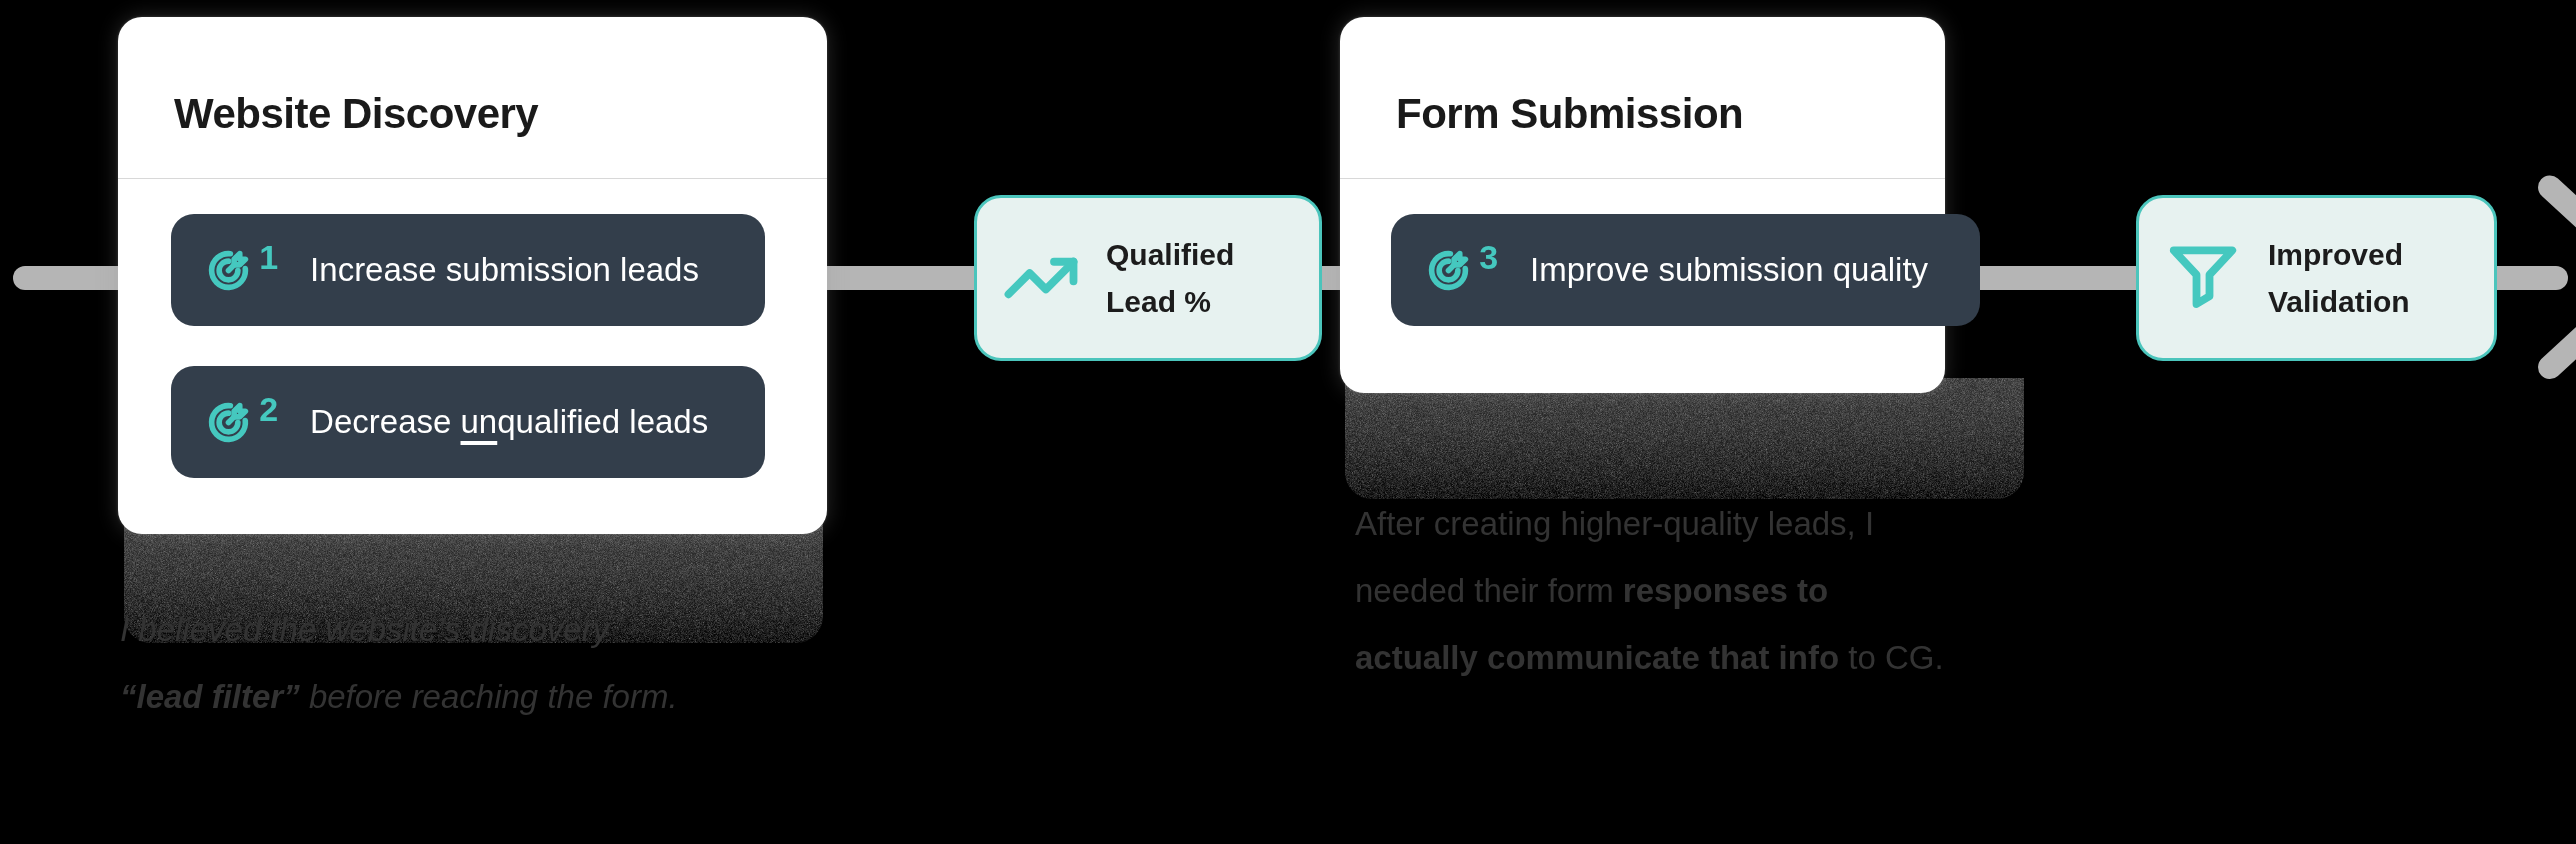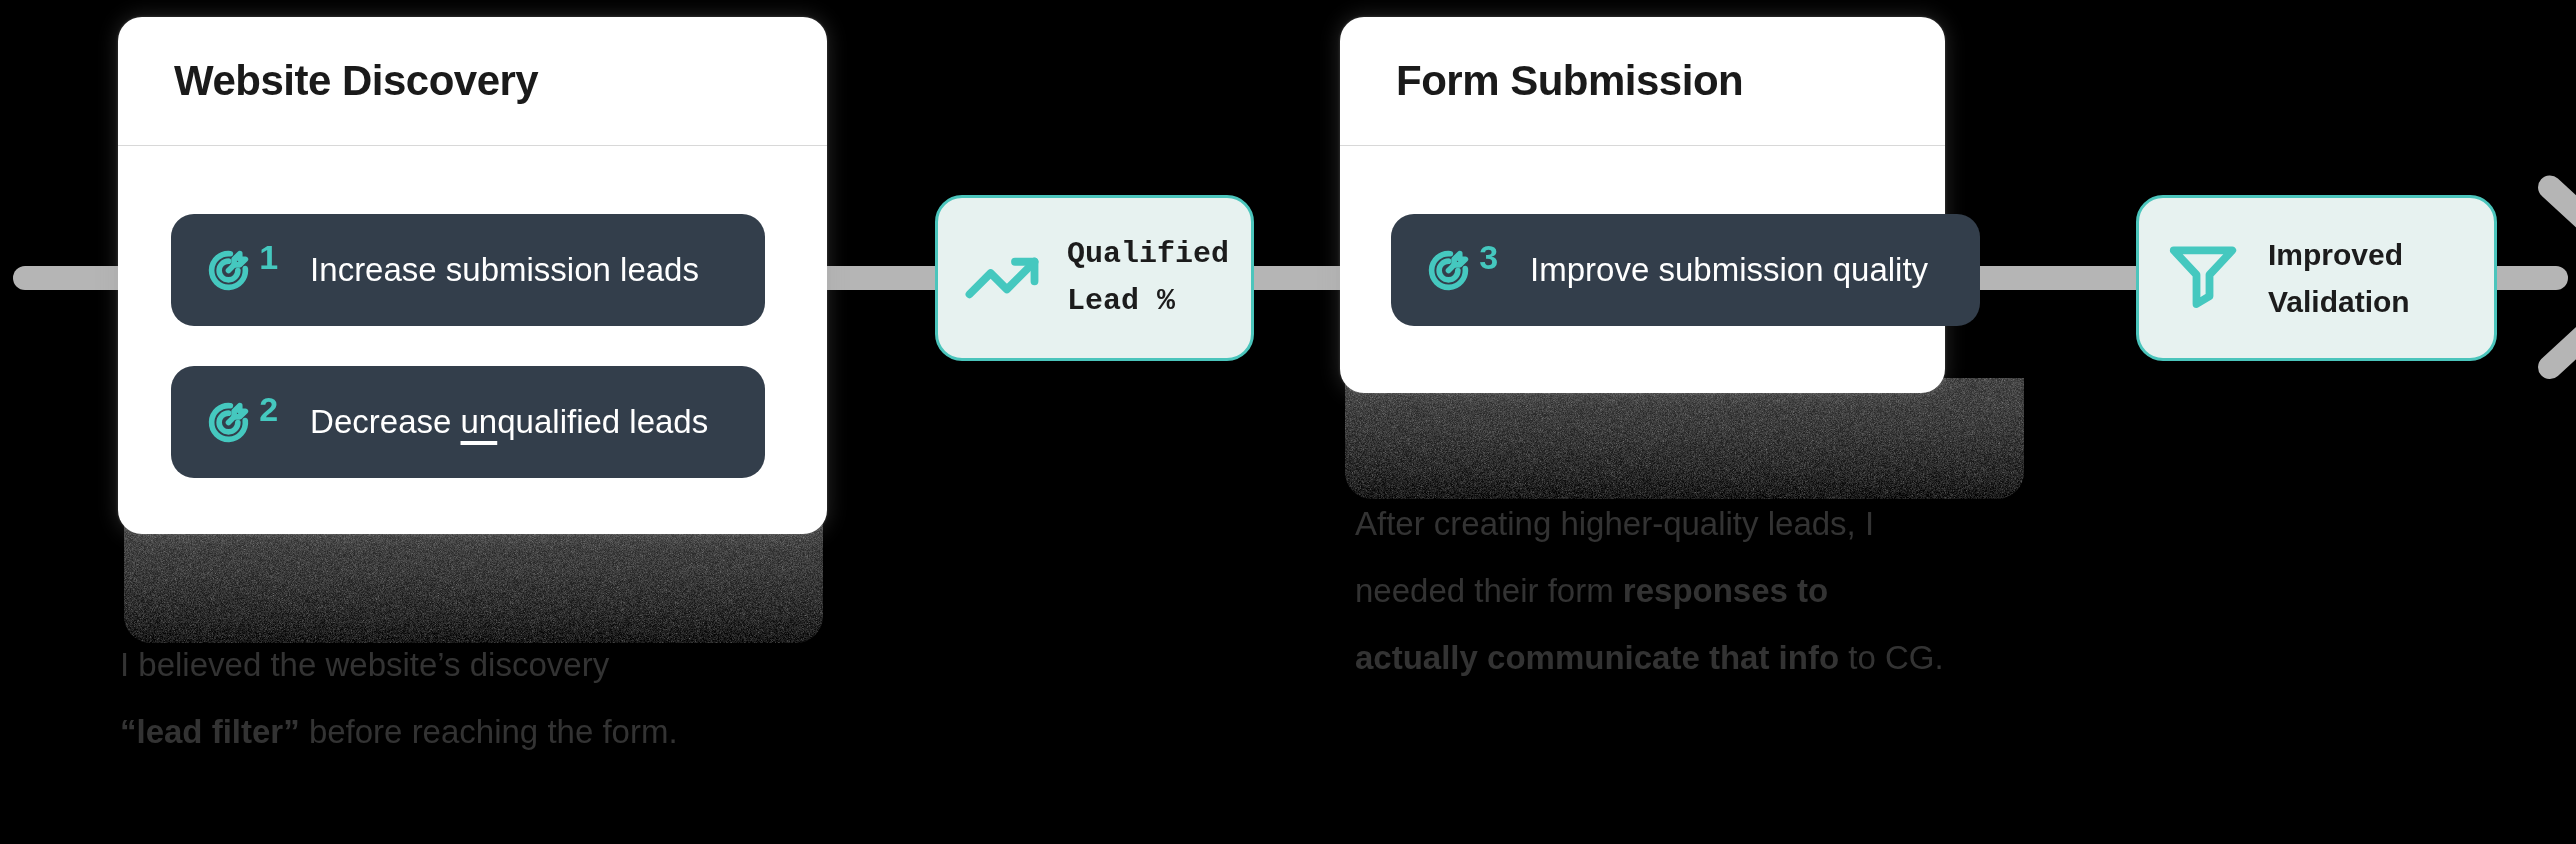--- a/index.html
+++ b/index.html
@@ -17,21 +17,21 @@
   .flow-line{position:absolute;left:13.4px;top:266px;width:2555px;height:24px;
     border-radius:12px;background:var(--line-gray);z-index:1;}
   .arrow-head{position:absolute;left:2537px;top:173px;width:126px;height:209px;z-index:1;}
 
   
   .card{position:absolute;background:var(--card-bg);border-radius:24px;z-index:3;
     box-shadow:0 0 21.6px rgba(150,150,150,.28), 0 0 3.1px rgba(200,200,200,.25);}
   .card-1{left:118px;top:17px;width:709px;height:517px;}
   .card-2{left:1340px;top:17px;width:605px;height:376px;}
   .card-header{height:129px;display:flex;align-items:center;padding-left:56px;
-    border-bottom:1.5px solid var(--divider);}
+    border-bottom:1.5px solid var(--divider);margin-top:33px;}
   .card-title{font-size:42px;font-weight:700;color:var(--heading);letter-spacing:-0.5px;}
 
   
   .card-shadow{position:absolute;z-index:2;border-radius:0 0 27px 27px;overflow:hidden;
     background:linear-gradient(180deg,#313131 0%,#2b2b2b 26%,#262626 42%,#1d1d1d 58%,#121212 78%,#000 100%);}
   .shadow-1{left:124px;top:519px;width:699px;height:124px;}
   .shadow-2{left:1345px;top:378px;width:679px;height:121px;}
   .grain{position:absolute;inset:0;width:100%;height:100%;opacity:.38;mix-blend-mode:screen;}
 
   
@@ -43,30 +43,30 @@
   .goal-icon{width:45px;height:45px;color:var(--teal);flex:0 0 auto;}
   .goal-num{font-size:34px;font-weight:700;color:var(--teal);margin-left:8.2px;
     transform:translateY(-13.4px);}
   .goal-label{margin-left:32px;font-size:33px;color:var(--pill-text);white-space:nowrap;}
   .goal-label .u{text-decoration:underline;text-decoration-thickness:3.6px;text-underline-offset:7.7px;text-align:right;}
 
   
   .badge{position:absolute;top:195px;height:166px;border-radius:27px;
     background:var(--badge-bg);border:3.1px solid var(--teal-border);z-index:3;
     display:flex;align-items:center;padding-left:25px;}
-  .badge-1{left:935px;width:319px;font-family:Liberation Mono, monospace;}
+  .badge-1{left:974px;width:348px;}
   .badge-2{left:2136px;width:361px;}
   .badge-icon{width:78px;height:78px;color:var(--teal);flex:0 0 auto;}
   .badge-label{margin-left:26px;font-size:30px;line-height:47px;font-weight:700;
     color:var(--badge-text);white-space:nowrap;}
 
   
   .caption{position:absolute;font-size:33px;line-height:67px;color:var(--caption);
     z-index:4;white-space:nowrap;}
-  .caption-1{left:120px;top:631px;}
+  .caption-1{left:120px;top:596px;font-style:italic;}
   .caption-2{left:1355px;top:490px;}
   .b{font-weight:700;}
 </style>
 </head>
 <body>
 
 <div class="canvas">
 
   <div class="flow-line"></div>
 

